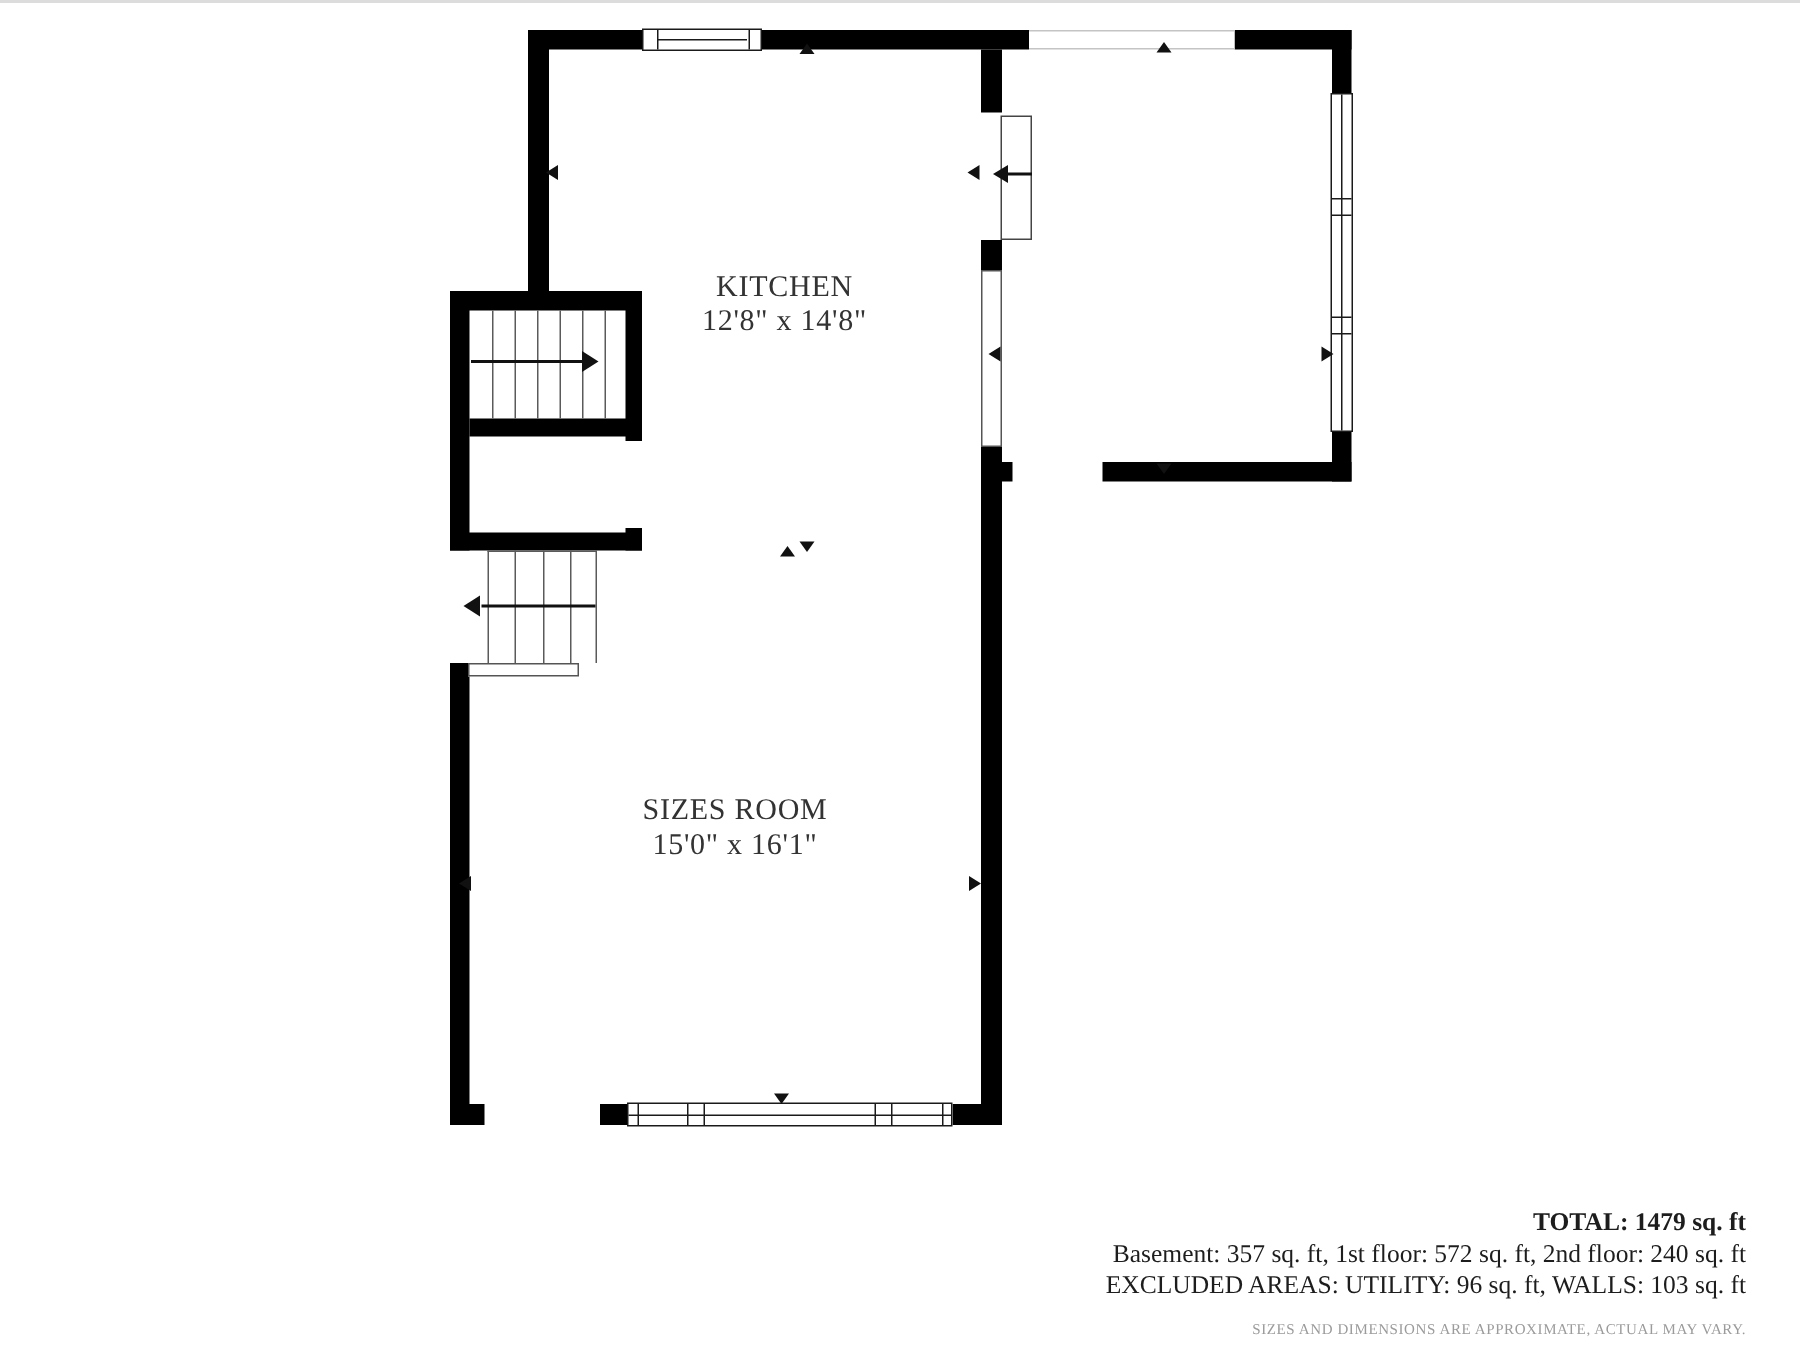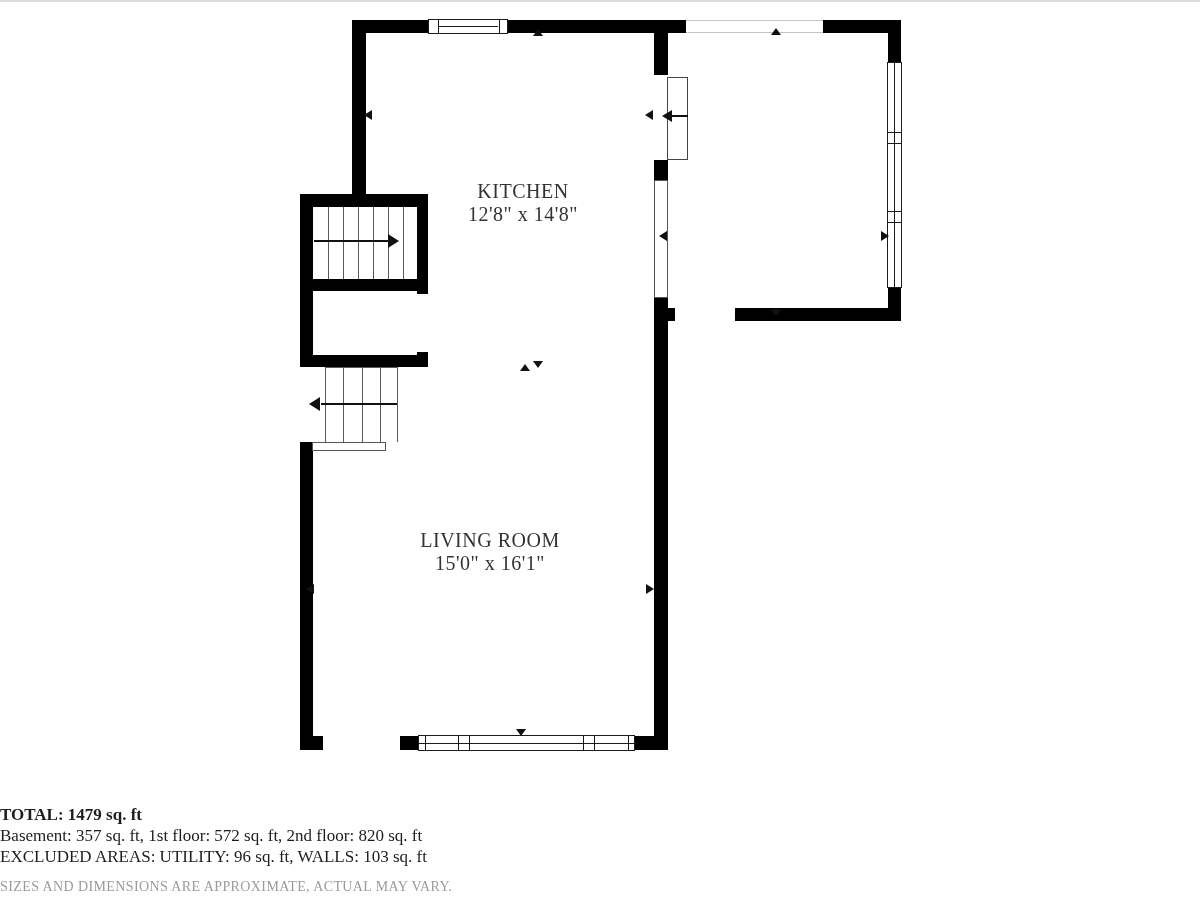--- a/index.html
+++ b/index.html
@@ -20,24 +20,24 @@
   .tri-down{border-left:5px solid transparent;border-right:5px solid transparent;border-top:7px solid #111;}
   .tri-left{border-top:5px solid transparent;border-bottom:5px solid transparent;border-right:8px solid #111;}
   .tri-right{border-top:5px solid transparent;border-bottom:5px solid transparent;border-left:8px solid #111;}
   .arrowhead-right{border-top:7px solid transparent;border-bottom:7px solid transparent;border-left:11px solid #111;}
   .arrowhead-left{border-top:7px solid transparent;border-bottom:7px solid transparent;border-right:11px solid #111;}
   .doorleaf{position:absolute;background:#ffffff;border:1px solid #444;box-sizing:border-box;}
   .nosebox{position:absolute;background:#ffffff;border:1px solid #555;box-sizing:border-box;}
   .room-label{position:absolute;width:240px;text-align:center;color:#333;letter-spacing:.5px;}
   .room-name{font-size:20px;line-height:23px;}
   .room-dims{font-size:20px;line-height:23px;}
-  .footer{position:absolute;left:0;top:804px;width:1164px;text-align:left;color:#1d1d1d;
+  .footer{position:absolute;left:0;top:804px;width:1164px;text-align:right;color:#1d1d1d;
           font-size:17px;line-height:21px;}
   .footer .total{font-weight:bold;}
-  .footer .disclaimer{font-size:14px;color:#9b9b9b;margin-top:9px;letter-spacing:.4px;}
+  .footer .disclaimer{font-size:10px;color:#9b9b9b;margin-top:9px;letter-spacing:.4px;}
   .logo{position:absolute;left:25px;top:792px;width:190px;color:#1e3a7c;}
   .logo-line1{display:flex;align-items:flex-end;justify-content:flex-start;}
   .logo-txt{font-size:50px;line-height:50px;font-weight:bold;letter-spacing:-2.5px;color:#1e3a7c;}
   .lens-group{position:relative;width:74px;height:54px;margin:0 1px 7px 2px;}
   .lens{position:absolute;bottom:0;width:33px;height:33px;border:7px solid #1e3a7c;border-radius:50%;box-sizing:border-box;background:#fff;}
   .lens.l{left:0;}
   .lens.r{left:39px;}
   .bridge{position:absolute;left:16px;top:2px;width:42px;height:20px;background:#1e3a7c;border-radius:21px 21px 0 0;}
   .notch{position:absolute;left:31px;top:13px;width:0;height:0;border-left:6px solid transparent;border-right:6px solid transparent;border-bottom:9px solid #ffffff;}
   .logo-line2{font-size:37px;line-height:38px;font-weight:400;letter-spacing:7px;text-align:center;margin-top:-4px;color:#1e3a7c;}
@@ -134,24 +134,24 @@
   <div class="tri tri-down" style="left:533px;top:361px"></div>
   <div class="tri tri-left" style="left:306px;top:584px"></div>
   <div class="tri tri-right" style="left:646px;top:584px"></div>
   <div class="tri tri-down" style="left:516px;top:729px"></div>
 
   <div class="room-label" style="left:403px;top:180px">
     <div class="room-name">KITCHEN</div>
     <div class="room-dims">12'8" x 14'8"</div>
   </div>
   <div class="room-label" style="left:370px;top:529px">
-    <div class="room-name">LIVING ROOM</div>
+    <div class="room-name">SIZES ROOM</div>
     <div class="room-dims">15'0" x 16'1"</div>
   </div>
 
   <div class="footer">
     <div class="total">TOTAL: 1479 sq. ft</div>
-    <div>Basement: 357 sq. ft, 1st floor: 572 sq. ft, 2nd floor: 820 sq. ft</div>
+    <div>Basement: 357 sq. ft, 1st floor: 572 sq. ft, 2nd floor: 240 sq. ft</div>
     <div>EXCLUDED AREAS: UTILITY: 96 sq. ft, WALLS: 103 sq. ft</div>
     <div class="disclaimer">SIZES AND DIMENSIONS ARE APPROXIMATE, ACTUAL MAY VARY.</div>
   </div>
 
 </div>
 
 </body></html>

